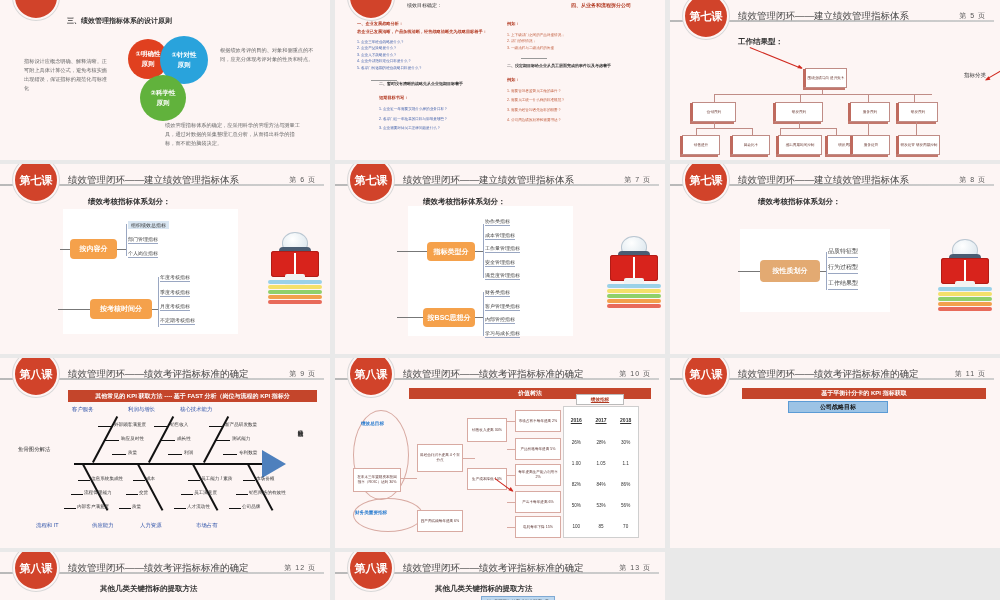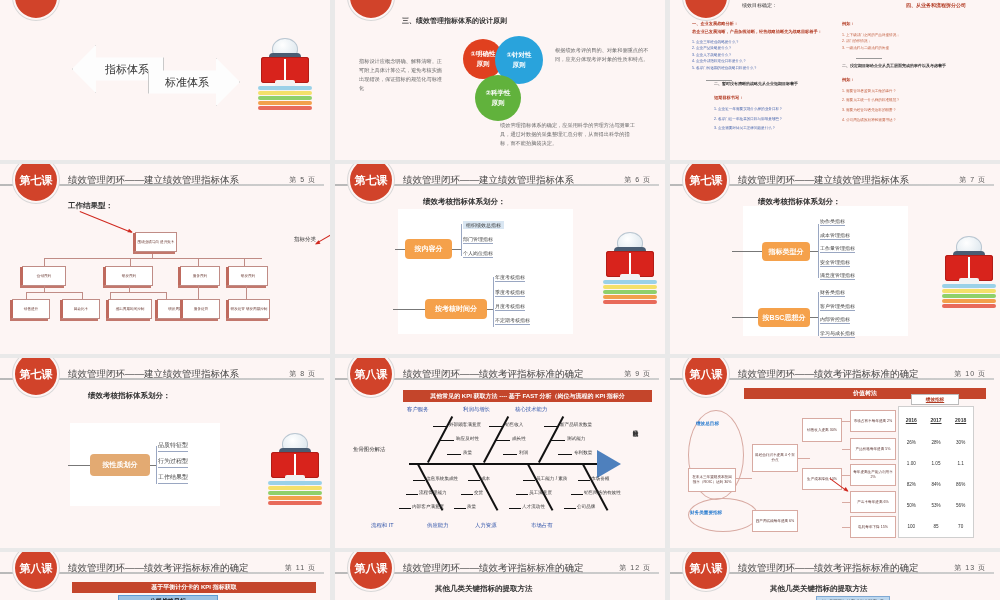--- a/index.html
+++ b/index.html
@@ -184,42 +184,20 @@
     border-top:2.5px solid transparent; border-bottom:2.5px solid transparent;
     border-left:5px solid #d0281e;
   }
   .note { position:absolute; font-size:5.6px; color:#333; white-space:nowrap;}
 </style>
 </head>
 <body>
 
 <div class="grid">
 
-  <div class="slide">
-    <div class="badge" style="top:-26px;"></div>
-    <div class="arrowL" style="left:72px; top:45px;">
-      <span>指标体系</span>
-    </div>
-    <div class="arrowR" style="left:148px; top:58px;">
-      <span>标准体系</span>
-    </div>
-    <div class="mascot" style="left:258px; top:38px;">
-      <div class="m-head"></div>
-        <div class="m-band"></div>
-        <div class="m-book"></div>
-      <div class="m-legs"></div>
-      <div class="m-stack">
-        <i style="background:#9ad1e8"></i>
-          <i style="background:#f4e06a"></i>
-        <i style="background:#8fd06a"></i>
-          <i style="background:#f2a04b"></i>
-        <i style="background:#e86a5a"></i>
-      </div>
-    </div>
-  </div>
 
   <div class="slide">
     <div class="badge" style="top:-26px;"></div>
     <div class="sub" style="left:67px; top:16px; font-size:7px;">三、绩效管理指标体系的设计原则</div>
 
     <div class="vcirc" style="left:128px; top:39px; width:40px; height:40px; background:#e0401f;">
       <div><span>①</span><span>明确性</span></div>
       <div>原则</div>
     </div>
     <div class="vcirc" style="left:160px; top:36px; width:48px; height:48px; background:#29a3dc;">

